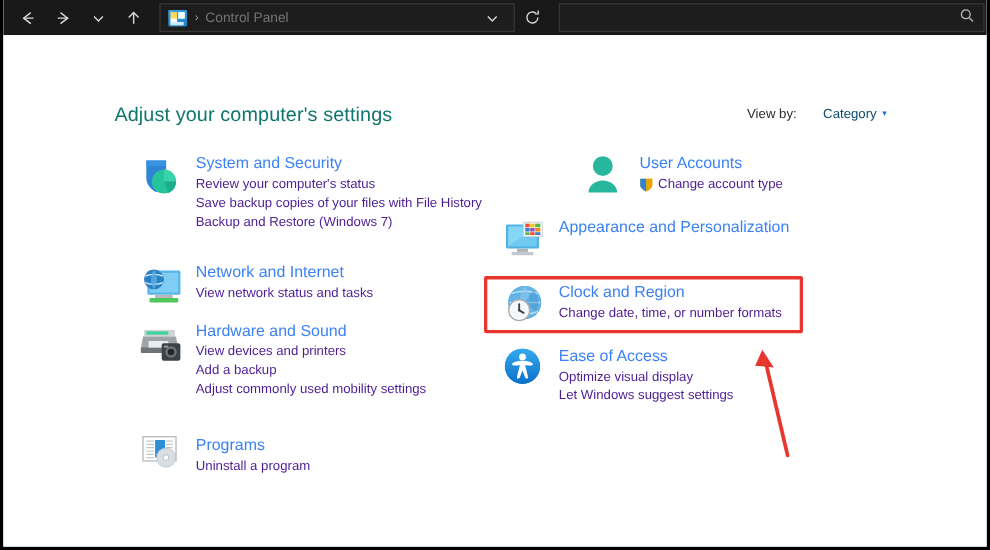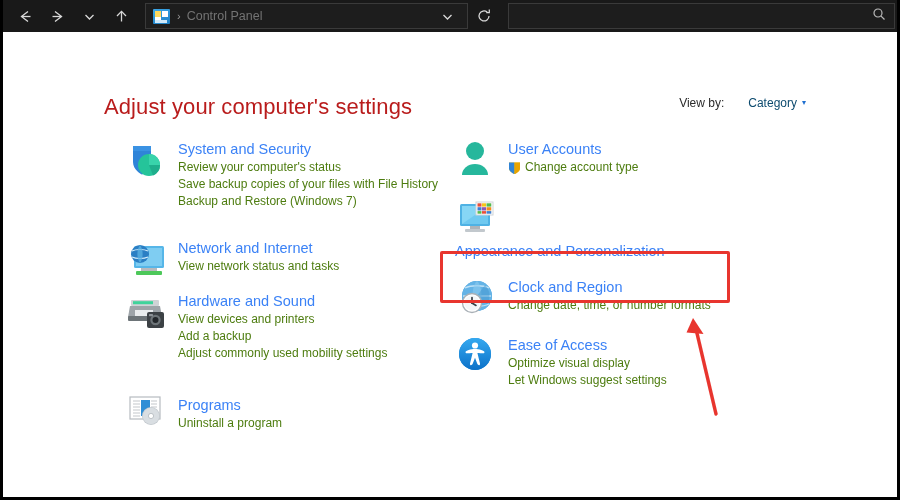--- a/index.html
+++ b/index.html
@@ -123,22 +123,22 @@
   
   .content {
     position: relative;
     height: 465px;
     background: #ffffff;
   }
   .page-title {
     position: absolute;
     left: 101px;
     top: 62px;
-    font-size: 22px;
-    color: #b91c1c;
+    font-size: 18px;
+    color: #0f766e;
     letter-spacing: 0.1px;
   }
   .viewby {
     position: absolute;
     right: 91px;
     top: 64px;
     display: flex;
     align-items: center;
     font-size: 12px;
     white-space: nowrap;
@@ -175,42 +175,42 @@
     margin-right: 9px;
   }
   .cat-body { padding-top: 2px; }
   .cat-title {
     color: #3b82f6;
     font-size: 14.5px;
     line-height: 18px;
     margin-bottom: 1px;
   }
   .cat-link {
-    color: #4d7c0f;
+    color: #4c1d95;
     font-size: 12px;
     line-height: 17px;
     white-space: nowrap;
   }
   .cat-link.with-shield {
     display: flex;
     align-items: center;
   }
   .shield-badge {
     width: 13px;
     height: 14px;
     margin-right: 4px;
     flex: 0 0 13px;
   }
   
   .r-sys  { margin-top: 0px; }
   .r-net  { margin-top: 27px; }
   .r-hw   { margin-top: 9px; }
   .r-prog { margin-top: 26px; align-items: flex-end; }
-  .r-user { margin-top: 0px; }
-  .r-app  { margin-top: 14px; flex-direction: column; }
+  .r-user { margin-top: 0px; justify-content: center; }
+  .r-app  { margin-top: 14px; }
   .r-clock{ margin-top: 15px; }
   .r-ease { margin-top: 14px; }
 
   
   .highlight-box {
     position: absolute;
     left: 437px;
     top: 219px;
     width: 290px;
     height: 52px;

